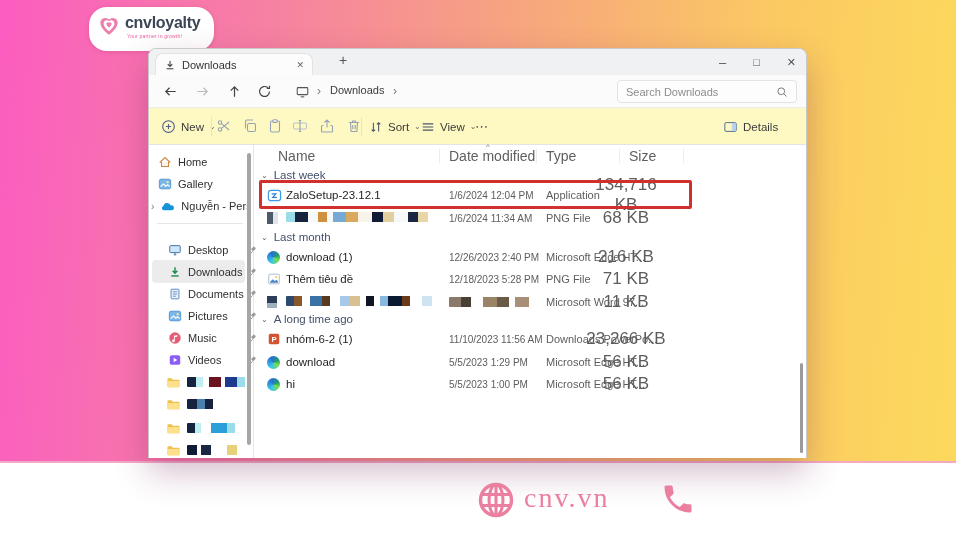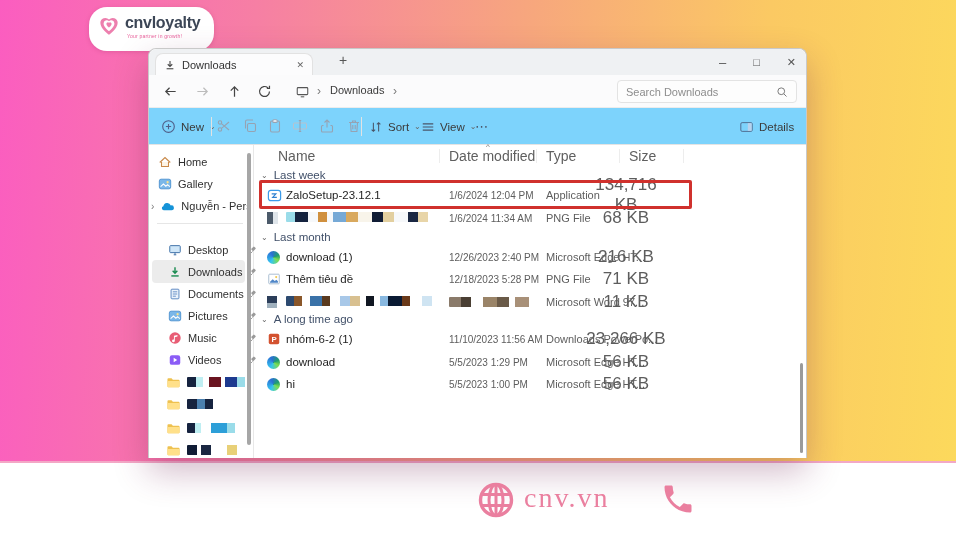--- a/index.html
+++ b/index.html
@@ -34,21 +34,21 @@
   .wc .mini{font-size:13px}
 
   .addrbar{position:absolute;left:0;top:26px;width:657px;height:33px;background:#fbfbfc;border-bottom:1px solid #ececec}
   .navic{position:absolute;top:9px}
   .crumb{position:absolute;top:9px;font-size:11px;color:#3b3b3b}
   .chev{color:#7a7a7a;font-size:12px}
   .searchbox{position:absolute;left:468px;top:5px;width:180px;height:23px;background:#fdfdfd;border:1px solid #e3e3e3;
              border-radius:4px;font-size:11px;color:#8d8d8d;display:flex;align-items:center;padding:0 8px}
   .searchbox .mag{margin-left:auto}
 
-  .toolbar{position:absolute;left:0;top:59px;width:657px;height:37px;background:#7dd3fc;border-bottom:1px solid #e4e4e4}
+  .toolbar{position:absolute;left:0;top:59px;width:657px;height:37px;background:#fef9c3;border-bottom:1px solid #e4e4e4}
   .tbi{position:absolute;top:10px}
   .tblabel{font-size:11.5px;color:#3b3b3b}
   .tbsep{position:absolute;top:9px;width:1px;height:19px;background:#e2e2e2}
   .caret{font-size:8px;color:#666}
   .tbgroup{position:absolute;top:0;height:37px;display:flex;align-items:center;gap:5px}
 
   .body{position:absolute;left:0;top:96px;width:657px;height:313px;background:#fff}
   .sidebar{position:absolute;left:0;top:0;width:105px;height:313px;border-right:1px solid #e8e8e8}
   .sbitem{position:absolute;height:20px;display:flex;align-items:center;gap:6px;font-size:11px;color:#2f2f2f;width:100px}
   .sbsel{position:absolute;left:3px;top:115px;width:93px;height:23px;background:#ececec;border-radius:4px}
@@ -201,21 +201,21 @@
         <span class="caret">⌄</span>
       </div>
       <div class="tbgroup" style="left:272px">
         <svg width="14" height="14" viewBox="0 0 16 16">
           <path d="M2 4.5h12M2 8h12M2 11.5h12" stroke="#4a5568" stroke-width="1.3"></path>
         </svg>
         <span class="tblabel">View</span>
         <span class="caret">⌄</span>
       </div>
       <div class="tbgroup tblabel" style="left:326px;font-size:13px;color:#4a5568">⋯</div>
-      <div class="tbgroup" style="left:590px">
+      <div class="tbgroup" style="left:574px">
         <svg width="15" height="14" viewBox="0 0 16 16">
           <rect x="1.5" y="3" width="13" height="10" rx="1.5" stroke="#4f6b8f" stroke-width="1.1" fill="none"></rect>
           <rect x="9.5" y="3.6" width="4.4" height="8.8" fill="#b9d3ee"></rect>
         </svg>
         <span class="tblabel">Details</span>
       </div>
     </div>
 
     <div class="body">
 

